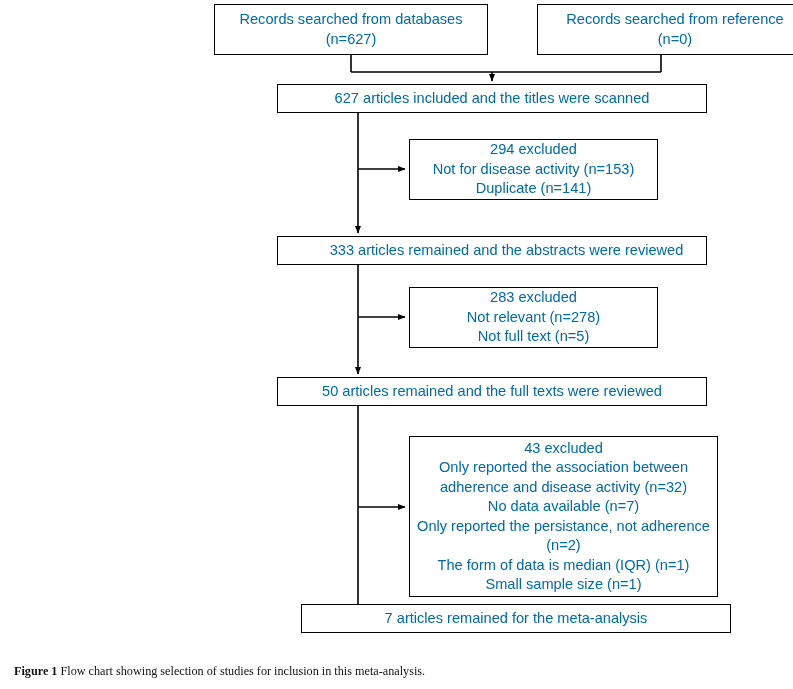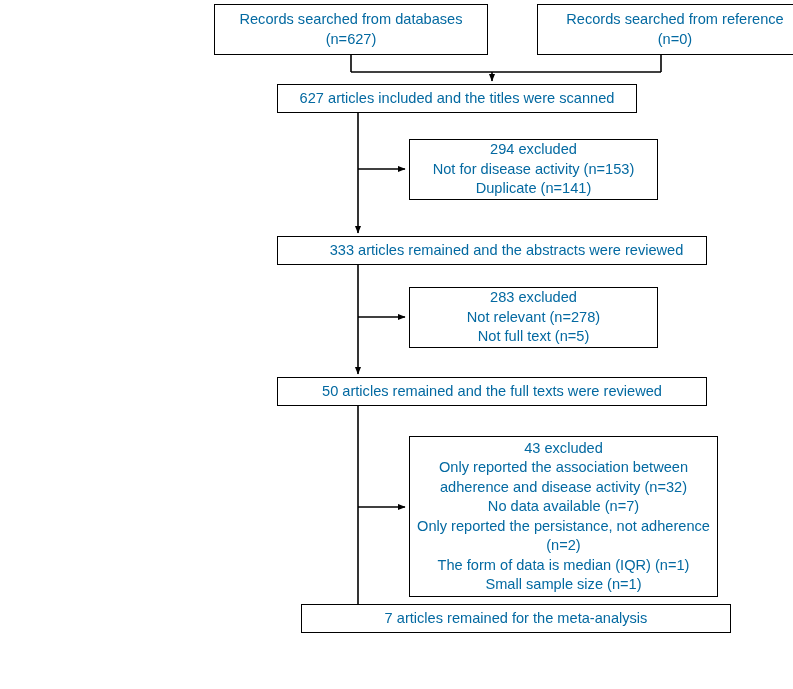--- a/index.html
+++ b/index.html
@@ -54,21 +54,21 @@
     width: 100%;
   }
   .node.center .node-text {
     display: block;
     width: 100%;
   }
   
   #node-db      { left: 214px; top: 4px;   width: 274px; height: 51px; }
   #node-ref     { left: 537px; top: 4px;   width: 276px; height: 51px; }
   
-  #node-titles  { left: 277px; top: 84px;  width: 360px; height: 29px; }
+  #node-titles  { left: 277px; top: 84px;  width: 430px; height: 29px; }
   #node-abs     { left: 277px; top: 236px; width: 430px; height: 29px; padding-left: 35px; }
   #node-full    { left: 277px; top: 377px; width: 430px; height: 29px; }
   #node-final   { left: 277px; top: 604px; width: 430px; height: 29px; margin-left: 24px; }
   
   #node-excl1   { left: 409px; top: 139px; width: 249px; height: 61px; }
   #node-excl2   { left: 409px; top: 287px; width: 249px; height: 61px; }
   #node-excl3   { left: 409px; top: 436px; width: 309px; height: 161px; }
   .caption {
     position: absolute;
     left: 14px;
@@ -162,14 +162,17 @@
 No data available (n=7)
 Only reported the persistance, not adherence (n=2)
 The form of data is median (IQR) (n=1)
 Small sample size (n=1)</span>
   </div>
 
   <div class="node center" id="node-final">
     <span class="node-text">7 articles remained for the meta-analysis</span>
   </div>
 
+  <div class="caption">
+    <span class="cap-label">Figure</span><span> </span><span class="cap-num">1</span><span> </span><span>Flow chart showing selection of studies for inclusion in this meta-analysis.</span>
+  </div>
 
 </div>
 
 </body></html>

